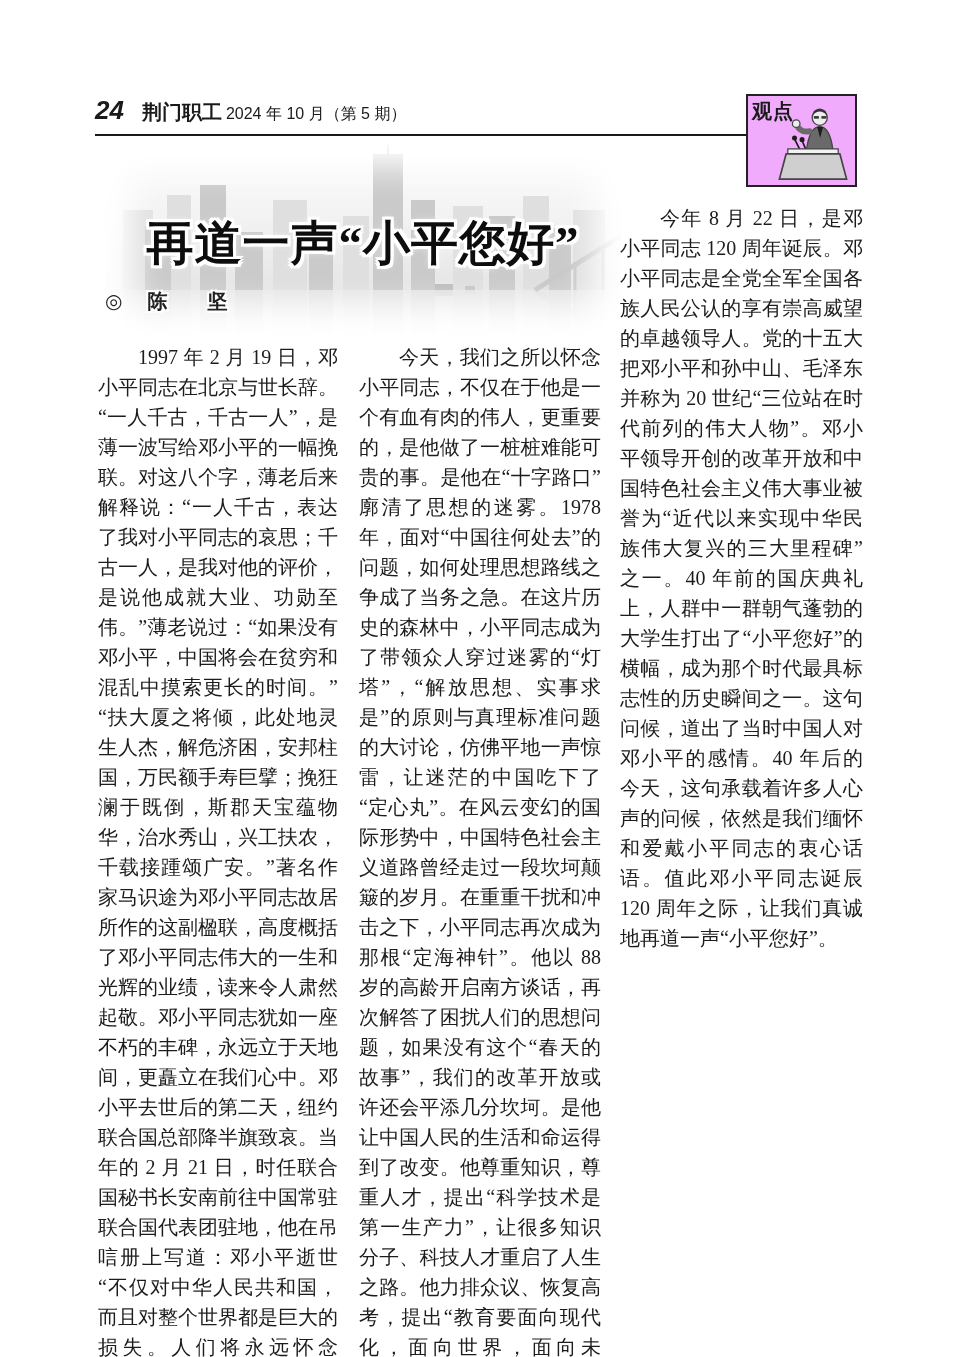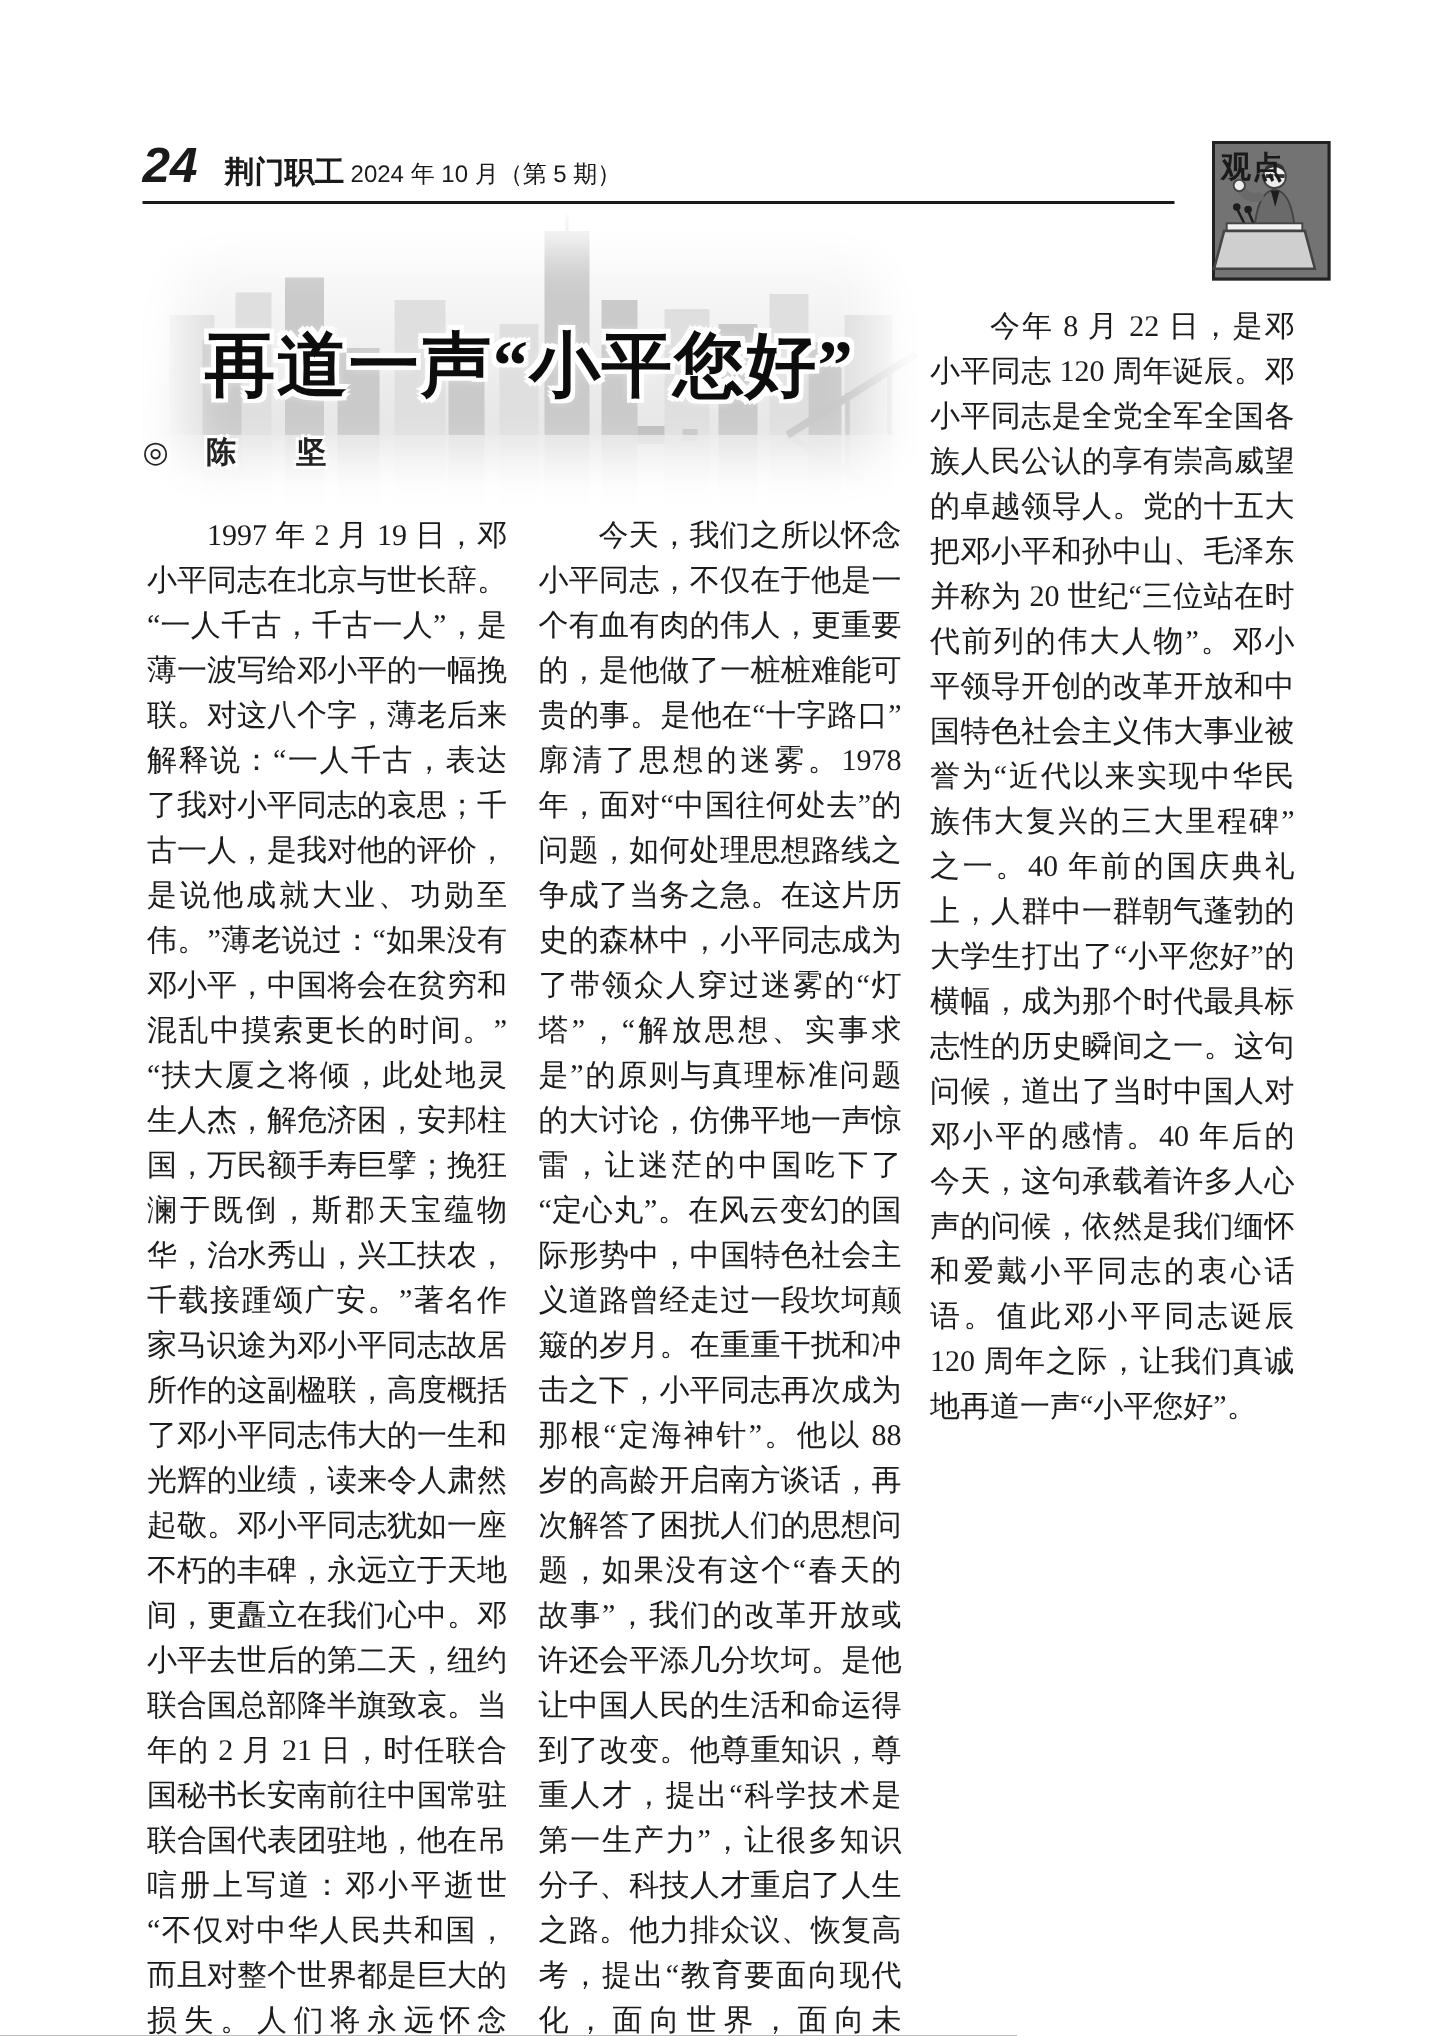--- a/index.html
+++ b/index.html
@@ -10,49 +10,49 @@
     margin:0 auto;
     overflow:hidden;
     font-family:"Liberation Serif","DejaVu Serif",serif;
     color:#1a1a1a;
   }
   
   .header{position:absolute;left:95px;top:92px;width:620px;white-space:nowrap;}
   .page-num{
     display:inline-block;
     font-family:"Liberation Sans","DejaVu Sans",sans-serif;
-    font-style:italic;font-weight:bold;font-size:33px;line-height:36px;
+    font-style:italic;font-weight:bold;font-size:26px;line-height:36px;
     vertical-align:baseline;
   }
   .masthead{
     display:inline-block;margin-left:14px;
     font-family:Liberation Serif, serif;
     font-weight:bold;font-size:20px;vertical-align:baseline;
   }
   .issue{
     display:inline-block;margin-left:0;
     font-family:"Liberation Sans","DejaVu Sans",sans-serif;
     font-size:16px;vertical-align:baseline;
   }
   .header-rule{
     position:absolute;left:95px;top:134px;width:688px;height:2px;
     background:#1a1a1a;
   }
   
   .section-box{
-    position:absolute;left:808px;top:94px;width:79px;height:93px;
-    border:2px solid #222;background:#737373;box-sizing:border-box;
+    position:absolute;left:746px;top:94px;width:111px;height:93px;
+    border:2px solid #222;background:#f0abfc;box-sizing:border-box;
   }
   .section-label{
     position:absolute;left:4px;top:2px;
     font-weight:bold;font-size:20px;letter-spacing:1px;z-index:2;
   }
   .section-illustration{position:absolute;right:0;bottom:0;width:84px;height:84px;}
   
-  .hero{position:absolute;left:95px;top:140px;width:516px;height:196px;overflow:hidden;}
+  .hero{position:absolute;left:105px;top:140px;width:516px;height:196px;overflow:hidden;}
   .hero svg.city{position:absolute;left:0;top:0;width:100%;height:100%;}
   .hero::after{
     content:"";position:absolute;inset:0;
     box-shadow:inset 0 0 34px 26px #ffffff;pointer-events:none;
   }
   .hero-title{
     position:absolute;left:0;top:72px;width:100%;
     text-align:center;font-size:47px;font-weight:900;letter-spacing:1px;
     color:#0d0d0d;z-index:3;
     text-shadow:-3px -3px 0 #fff,3px -3px 0 #fff,-3px 3px 0 #fff,3px 3px 0 #fff,

